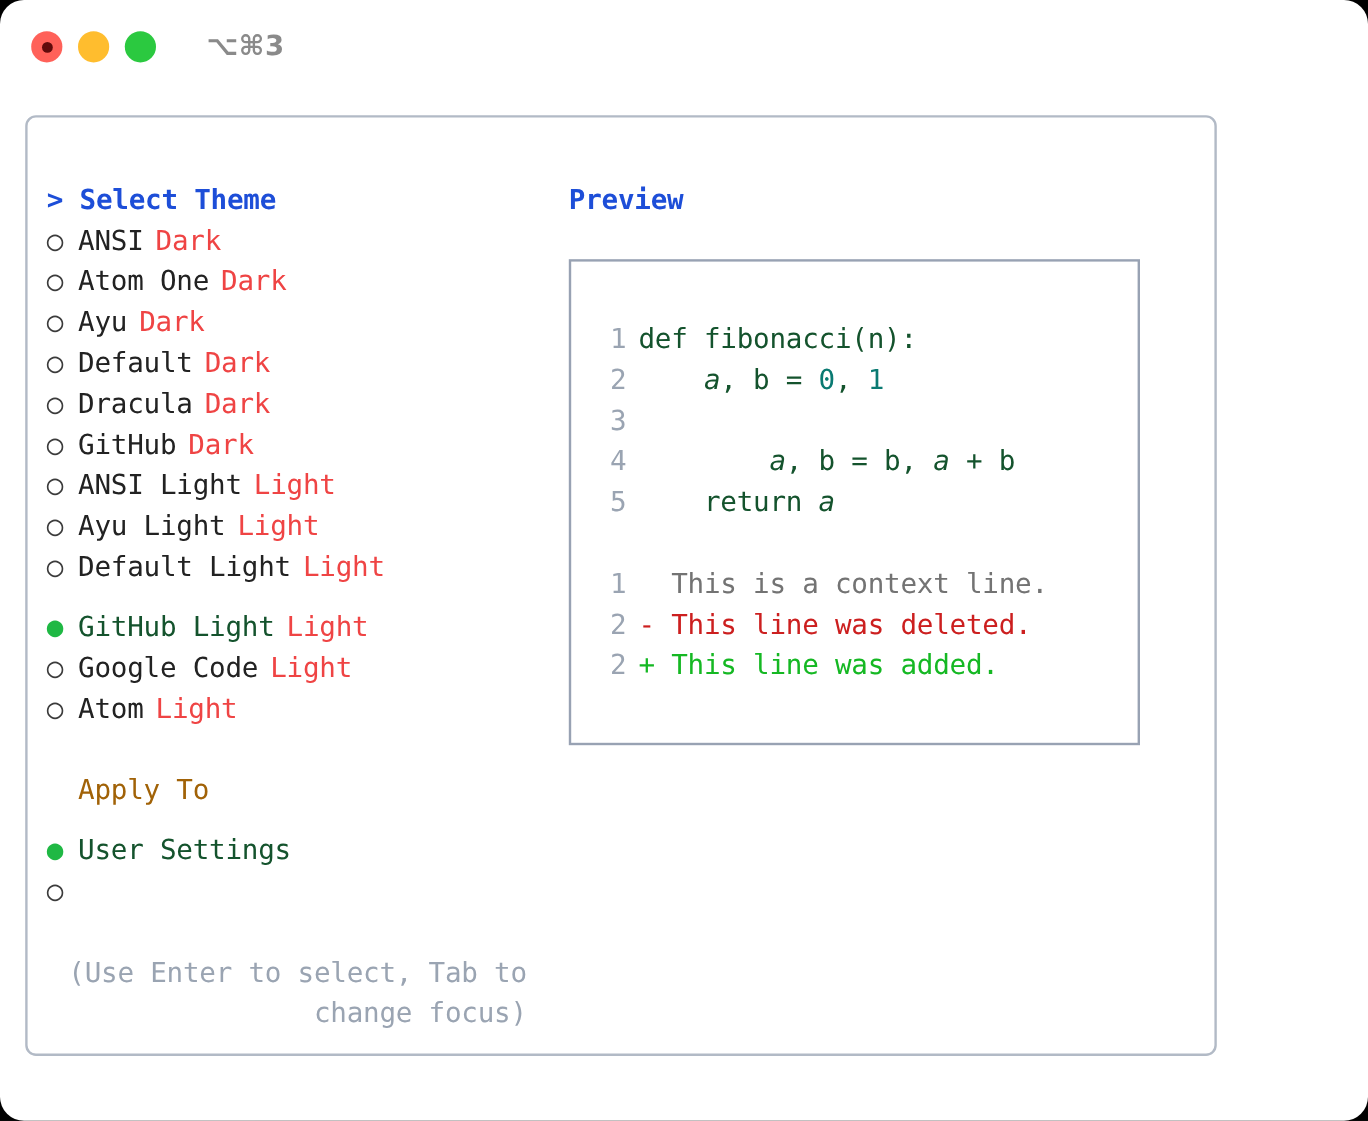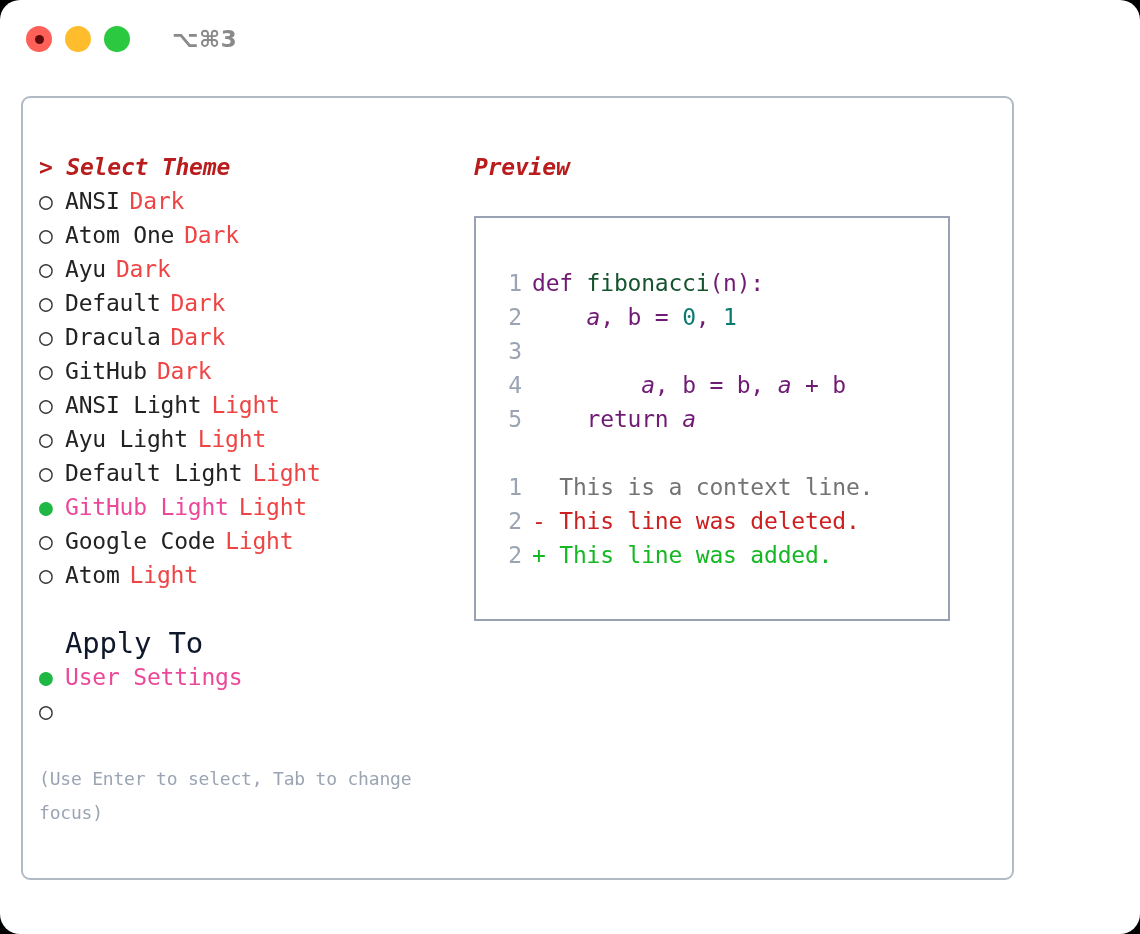--- a/index.html
+++ b/index.html
@@ -86,25 +86,24 @@
   .left-col {
     position: absolute;
     left: 16px;
     top: 52px;
     width: 460px;
   }
 
   .col-title {
     font-size: 23px;
     font-weight: 700;
-    color: #b91c1c;
-    line-height: 34px;
-    white-space: pre;
-    letter-spacing: -0.2px;
-    font-style: italic;
+    color: #1d4ed8;
+    line-height: 34px;
+    white-space: pre;
+    letter-spacing: -0.2px;
   }
 
   .theme-list { margin-top: 0; }
 
   .row {
     display: flex;
     align-items: baseline;
     line-height: 34px;
     font-size: 23px;
     white-space: pre;
@@ -115,40 +114,41 @@
     width: 26px;
     flex: 0 0 26px;
     font-size: 23px;
     line-height: 34px;
     color: #3b3b3b;
   }
   .bullet.selected { color: #1fb844; }
 
   .row-name  { color: #222222; }
   .row-tag   { color: #ef4444; margin-left: 10px; }
-  .row.selected .row-name { color: #ec4899; }
+  .row.selected .row-name { color: #14532d; margin-top: 16px; }
 
   .spacer-line { height: 34px; }
 
   .section-head {
-    font-size: 29px;
-    color: #0f172a;
+    font-size: 23px;
+    color: #a16207;
     line-height: 34px;
     padding-left: 26px;
     white-space: pre;
     letter-spacing: -0.2px;
   }
 
   .hint {
     margin-top: 34px;
-    font-size: 18px;
+    font-size: 23px;
     line-height: 34px;
     color: #9aa4b2;
     width: 400px;
     letter-spacing: -0.2px;
+    text-align: right;
   }
 
   
   .right-col {
     position: absolute;
     left: 451px;
     top: 52px;
     width: 490px;
   }
 
@@ -171,21 +171,21 @@
   }
 
   .lineno {
     width: 30px;
     flex: 0 0 30px;
     text-align: right;
     color: #9aa4b2;
     margin-right: 10px;
   }
 
-  .code-text { color: #701a75; }
+  .code-text { color: #14532d; }
 
   .tok-fn    { color: #14532d; }
   .tok-num   { color: #0a7a72; }
   .tok-call  { color: #1a82c4; }
   .tok-var   { font-style: italic; }
 
   .diff-ctx  { color: #737373; }
   .diff-del  { color: #cc1f1f; }
   .diff-add  { color: #15b823; }
 

